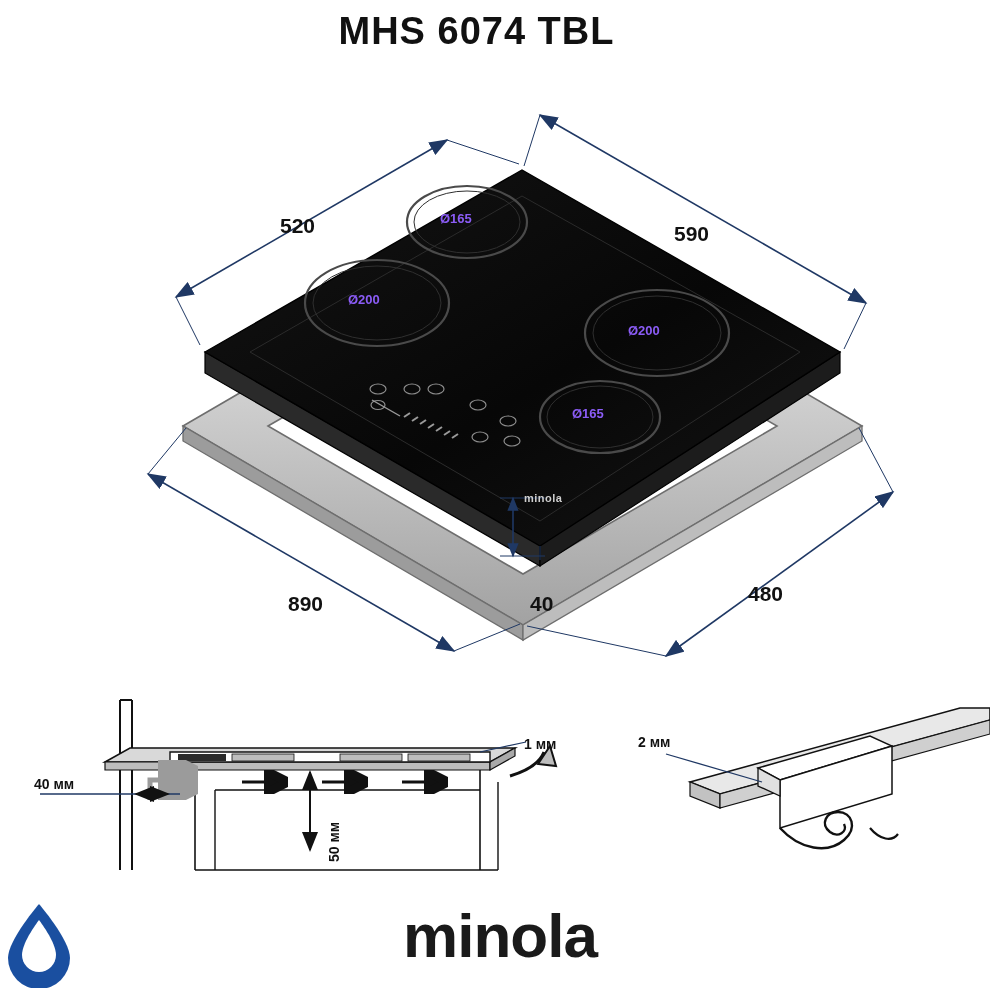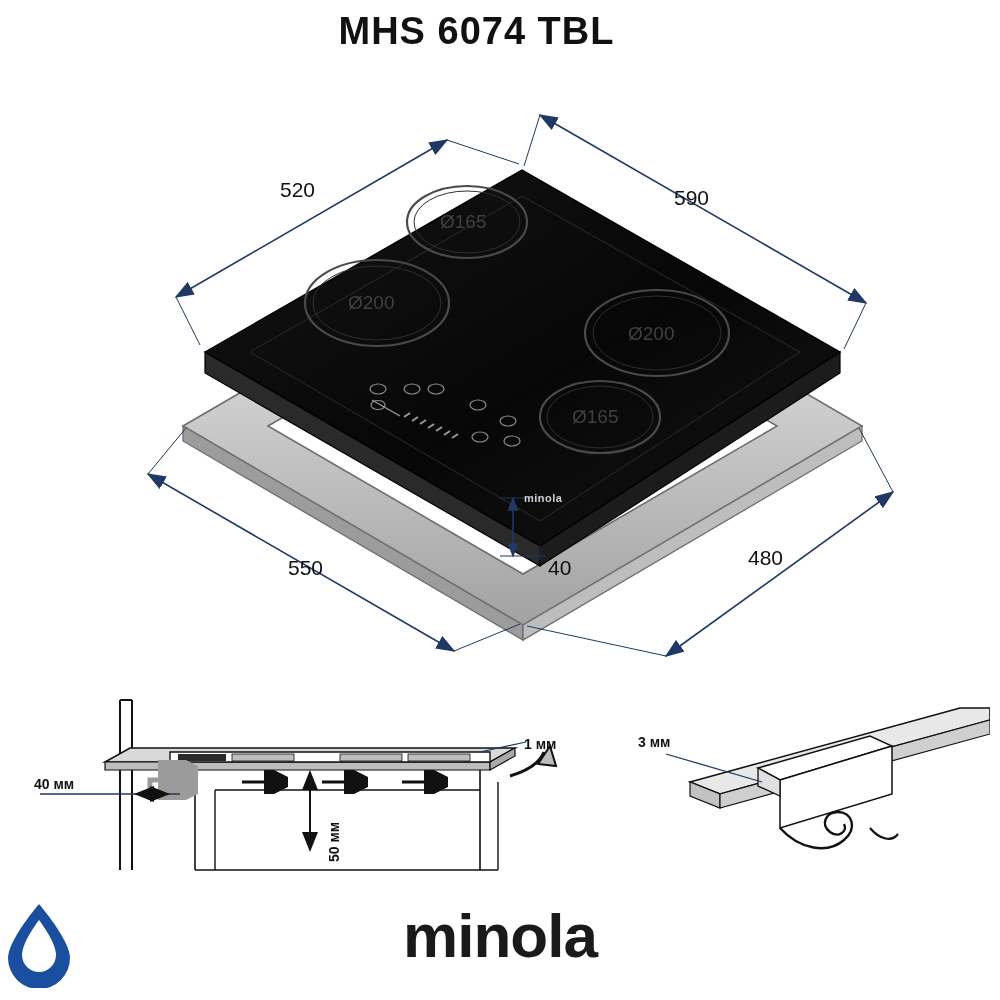--- a/index.html
+++ b/index.html
@@ -18,36 +18,37 @@
     font-size:38px;
     font-weight:bold;
     letter-spacing:1px;
     color:#111;
   }
   .stage{position:absolute;left:0;top:0;width:1000px;height:1000px;}
   svg{position:absolute;left:0;top:0;}
   .dim-label{
     position:absolute;
     font-size:21px;
-    font-weight:normal;
+    font-weight:bold;
     color:#111;
     white-space:nowrap;
+    margin-top:36px;
   }
   .small-label{
     position:absolute;
     font-size:14px;
     font-weight:bold;
     color:#111;
     white-space:nowrap;
   }
   .burner-label{
     position:absolute;
-    font-size:19px;
-    font-weight:normal;
-    color:#404040;
+    font-size:13px;
+    font-weight:bold;
+    color:#8b5cf6;
     white-space:nowrap;
   }
   .vert{
     transform:rotate(-90deg);
     transform-origin:left top;
   }
   .brandwrap{
     position:absolute;
     left:0;top:900px;width:1000px;
     display:flex;align-items:center;justify-content:center;gap:14px;
@@ -188,23 +189,23 @@
 
   <div class="burner-label" style="left:440px;top:211px;">Ø165</div>
   <div class="burner-label" style="left:348px;top:292px;">Ø200</div>
   <div class="burner-label" style="left:628px;top:323px;">Ø200</div>
   <div class="burner-label" style="left:572px;top:406px;">Ø165</div>
 
   <div style="position:absolute;left:524px;top:492px;font-size:11px;font-weight:bold;color:#cfcfcf;letter-spacing:0.5px;">minola</div>
 
   <div class="dim-label" style="left:280px;top:178px;">520</div>
   <div class="dim-label" style="left:674px;top:186px;">590</div>
-  <div class="dim-label" style="left:288px;top:556px;">550</div>
+  <div class="dim-label" style="left:288px;top:556px;">890</div>
   <div class="dim-label" style="left:748px;top:546px;">480</div>
-  <div class="dim-label" style="left:548px;top:556px;">40</div>
+  <div class="dim-label" style="left:530px;top:556px;">40</div>
 
   <svg width="620" height="200" style="left:10px;top:690px;">
 
     <line x1="110" y1="10" x2="110" y2="180" stroke="#111" stroke-width="2"></line>
     <line x1="122" y1="10" x2="122" y2="180" stroke="#111" stroke-width="2"></line>
     <line x1="110" y1="10" x2="122" y2="10" stroke="#111" stroke-width="2"></line>
 
     <path d="M95,72 L480,72 L505,58 L120,58 Z" fill="#d9d9d9" stroke="#111" stroke-width="1.6"></path>
     <path d="M95,72 L95,80 L480,80 L480,72 Z" fill="#bdbdbd" stroke="#111" stroke-width="1.2"></path>
     <path d="M480,80 L505,66 L505,58 L480,72 Z" fill="#a9a9a9" stroke="#111" stroke-width="1.2"></path>
@@ -265,21 +266,21 @@
     <path d="M128,78 L240,46 L262,56 L150,90 Z" fill="#ffffff" stroke="#111" stroke-width="1.5"></path>
     <path d="M150,90 L262,56 L262,104 L150,138 Z" fill="#ffffff" stroke="#111" stroke-width="1.5"></path>
     <path d="M128,78 L128,96 L150,106 L150,90 Z" fill="#e0e0e0" stroke="#111" stroke-width="1.3"></path>
 
     <path d="M150,138 C170,160 198,164 214,150 C228,138 222,122 208,122 C196,122 190,134 200,142 C208,148 218,142 214,134" stroke="#111" stroke-width="2.4" fill="none"></path>
     <path d="M240,138 C250,150 262,152 268,144" stroke="#111" stroke-width="2.2" fill="none"></path>
 
     <line x1="36" y1="64" x2="132" y2="92" stroke="#1f3864" stroke-width="1.3"></line>
   </svg>
 
-  <div class="small-label" style="left:638px;top:734px;">3 мм</div>
+  <div class="small-label" style="left:638px;top:734px;">2 мм</div>
 
   <div class="brandwrap">
     <svg width="78" height="88" viewBox="0 0 78 88">
       <path d="M39,4 C39,4 8,40 8,58 A31,31 0 0 0 70,58 C70,40 39,4 39,4 Z" fill="#1a4fa0"></path>
       <path d="M39,20 C39,20 22,42 22,55 A17,17 0 0 0 56,55 C56,42 39,20 39,20 Z" fill="#ffffff"></path>
     </svg>
     <div class="brand-text">minola</div>
   </div>
 
 </div>

